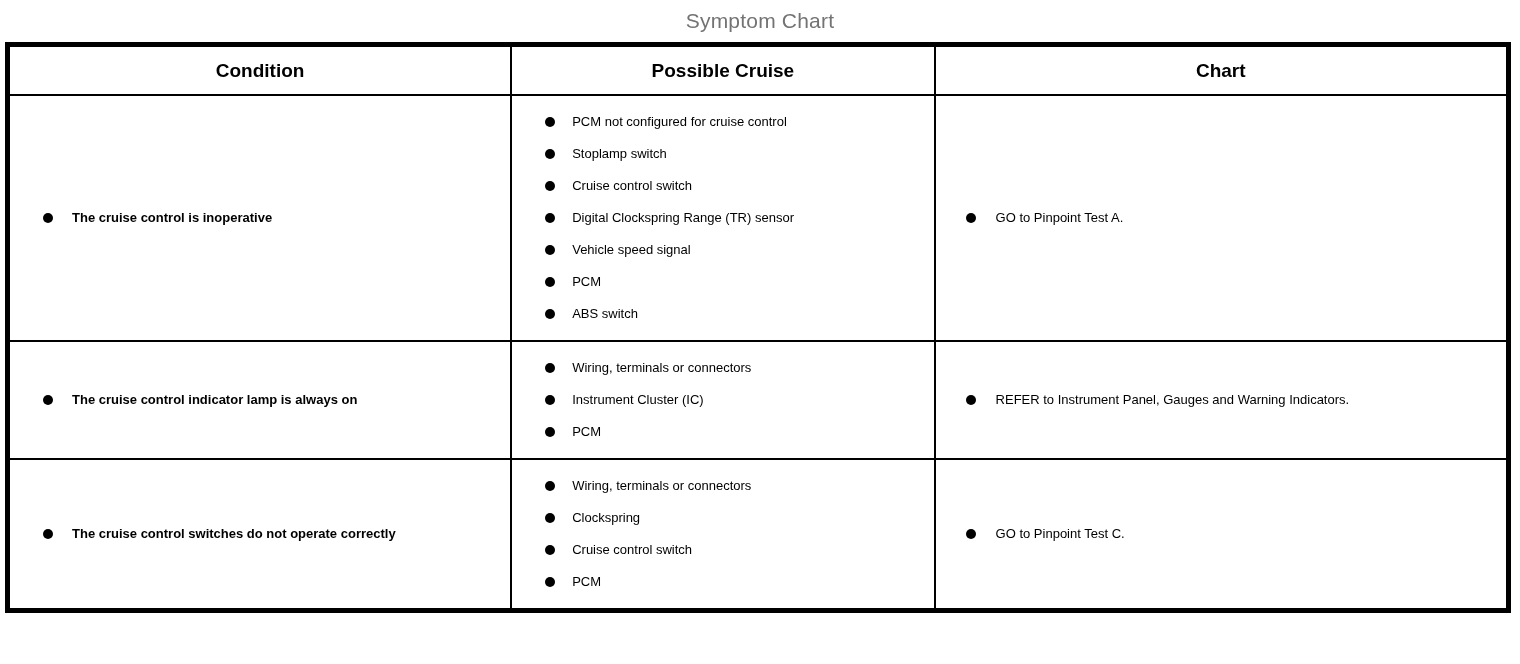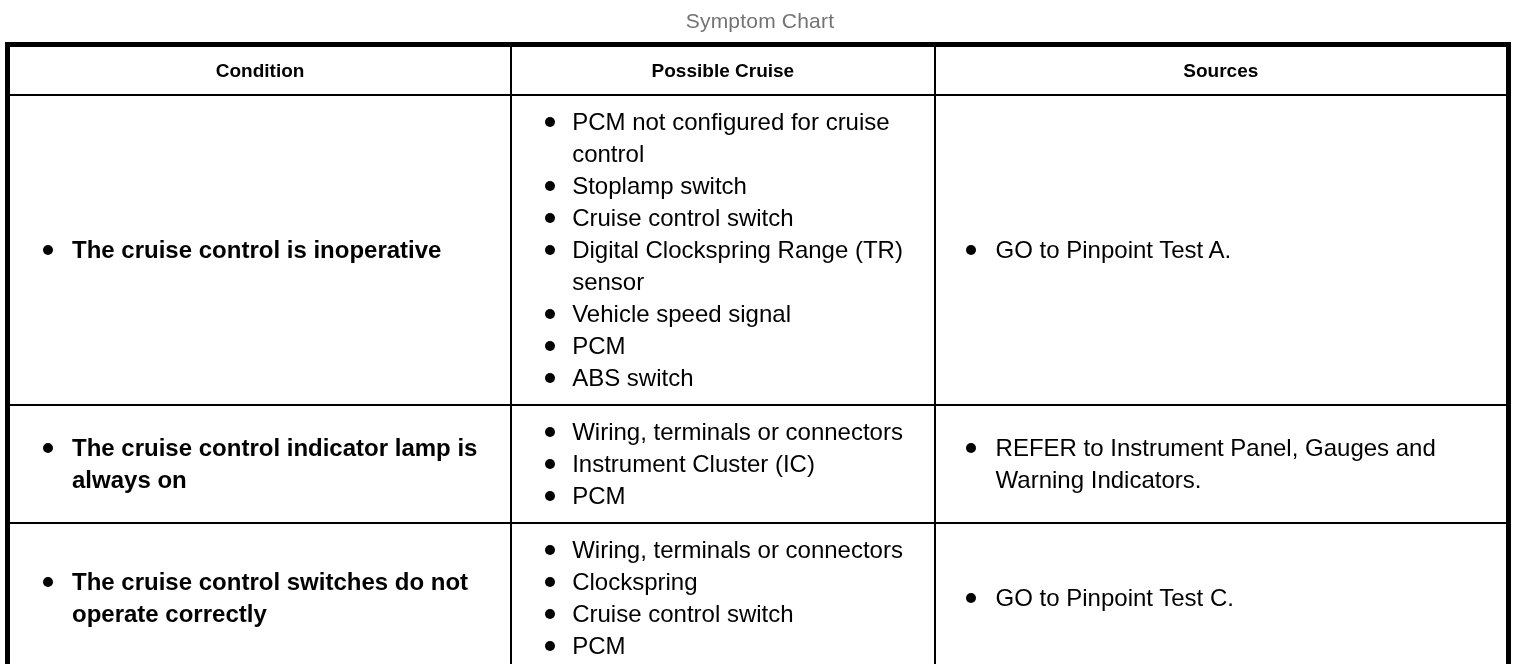--- a/index.html
+++ b/index.html
@@ -68,21 +68,21 @@
   .cell-inner {
     padding: 10px 10px 10px 0;
   }
   ul.bullets {
     list-style: none;
     margin: 0;
     padding: 0;
   }
   ul.bullets > li {
     position: relative;
-    font-size: 24px;
+    font-size: 13px;
     line-height: 32px;
     padding-left: 62px;
     margin: 0;
     padding-right: 8px;
   }
   ul.bullets > li .bullet-dot {
     position: absolute;
     left: 33px;
     top: 11px;
     width: 10px;
@@ -112,21 +112,21 @@
   <table class="symptom-table">
     <colgroup>
       <col class="c-condition">
       <col class="c-sources">
       <col class="c-action">
     </colgroup>
     <thead>
       <tr>
         <th>Condition</th>
         <th>Possible Cruise</th>
-        <th>Sources</th>
+        <th>Chart</th>
       </tr>
     </thead>
     <tbody>
 
       <tr>
         <td class="col-condition">
           <div class="cell-inner">
             <ul class="bullets">
               <li>
                 <span class="bullet-dot"></span>

